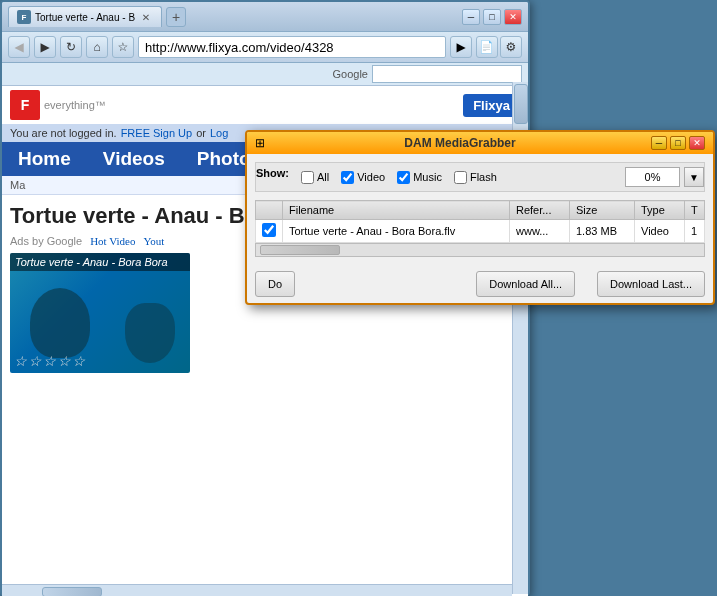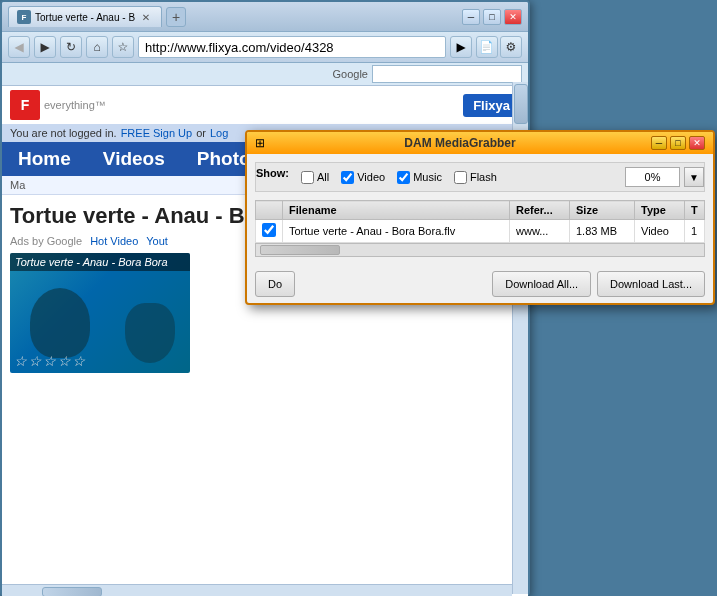--- a/index.html
+++ b/index.html
@@ -228,21 +228,21 @@
       font-weight: bold;
       color: #222;
     }
 
     .ads-bar {
       padding: 2px 8px;
       font-size: 11px;
       color: #888;
       display: flex; gap: 8px;
     }
-    .ads-bar a { color: #0055bb; text-decoration: none; }
+    .ads-bar a { color: #0055bb; text-decoration: none; font-family: Liberation Serif, serif; }
 
     .video-thumb {
       margin: 4px 8px;
       width: 180px;
       height: 120px;
       background: linear-gradient(135deg, #1a8ab0 0%, #0066aa 40%, #006688 100%);
       position: relative;
       border-radius: 2px;
       overflow: hidden;
       font-style: italic;
@@ -376,21 +376,21 @@
     .file-table {
       width: 100%;
       border-collapse: collapse;
       font-size: 11px;
     }
     .file-table th {
       background: linear-gradient(to bottom, #e8e8e8, #d0d0d0);
       border: 1px solid #bbb;
       padding: 3px 6px;
       text-align: left;
-      font-weight: bold;
+      font-weight: normal;
       margin-left: 16px;
     }
     .file-table td {
       border: 1px solid #ddd;
       padding: 3px 6px;
       background: white;
     }
     .file-row-checkbox {
       width: 14px; height: 14px;
     }
@@ -408,21 +408,21 @@
       background: linear-gradient(to right, #d0d0d0, #b8b8b8);
       border: 1px solid #aaa;
       border-radius: 2px;
       margin-left: 4px;
     }
 
     
     .dialog-footer {
       display: flex;
       padding: 6px 8px;
-      gap: 6px;
+      gap: 22px;
       align-items: center;
     }
     .dialog-btn {
       height: 26px;
       padding: 0 12px;
       background: linear-gradient(to bottom, #f5f5f5, #dcdcdc);
       border: 1px solid #aaa;
       border-radius: 3px;
       font-size: 11px;
       cursor: pointer;

